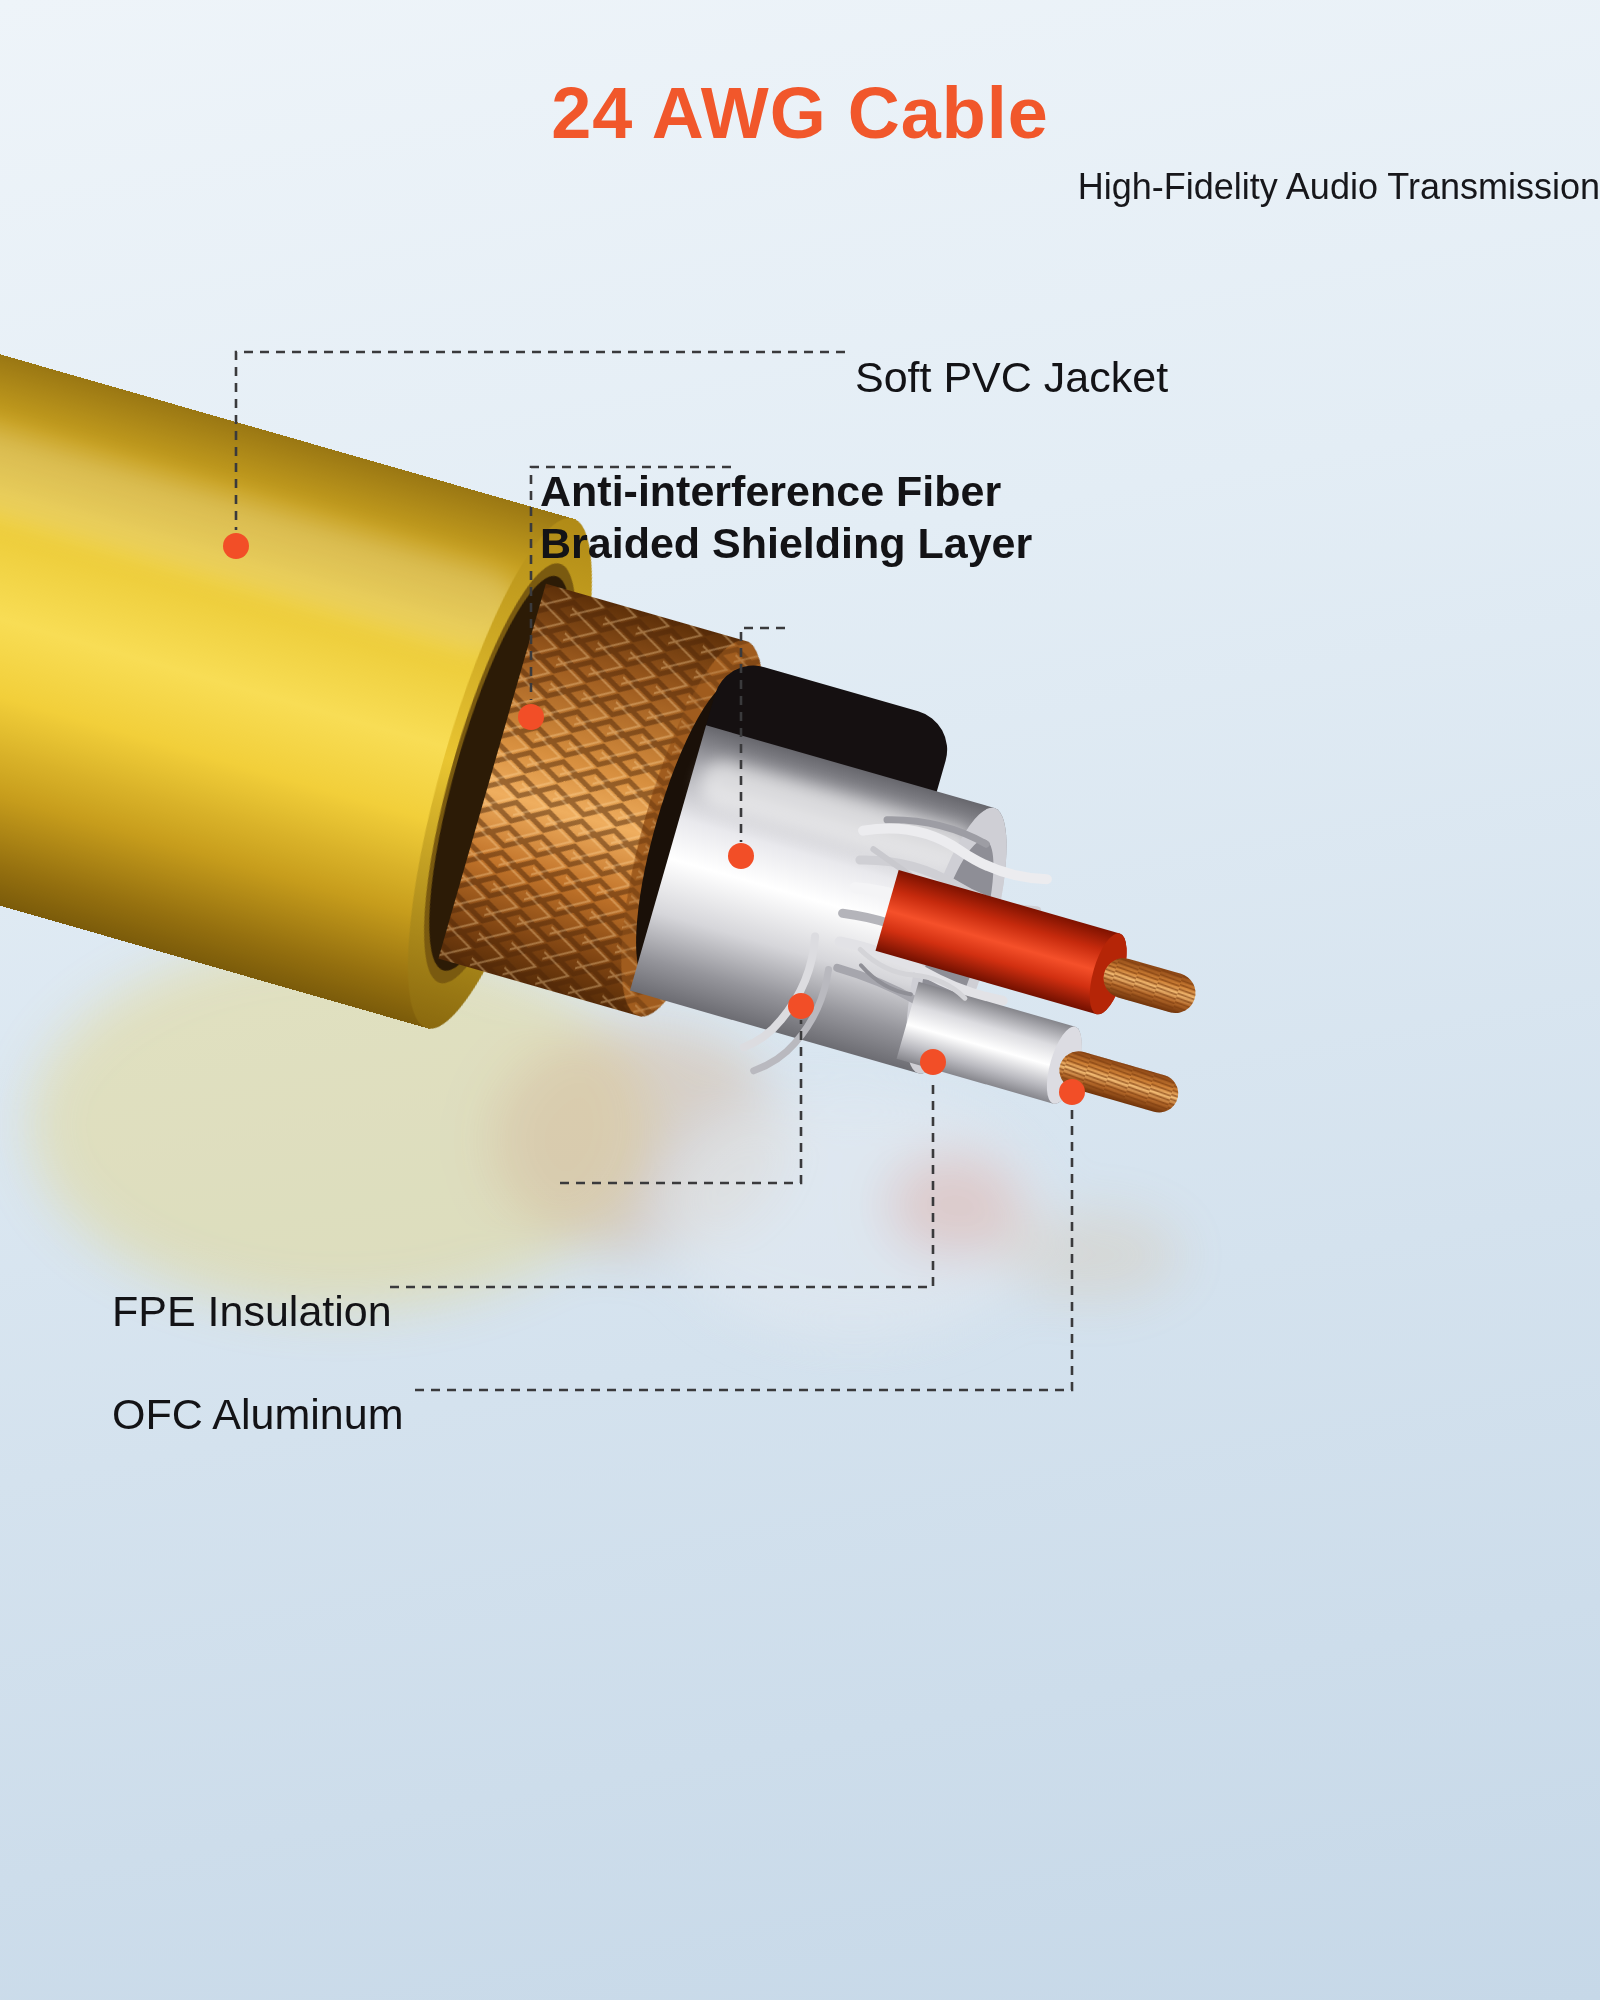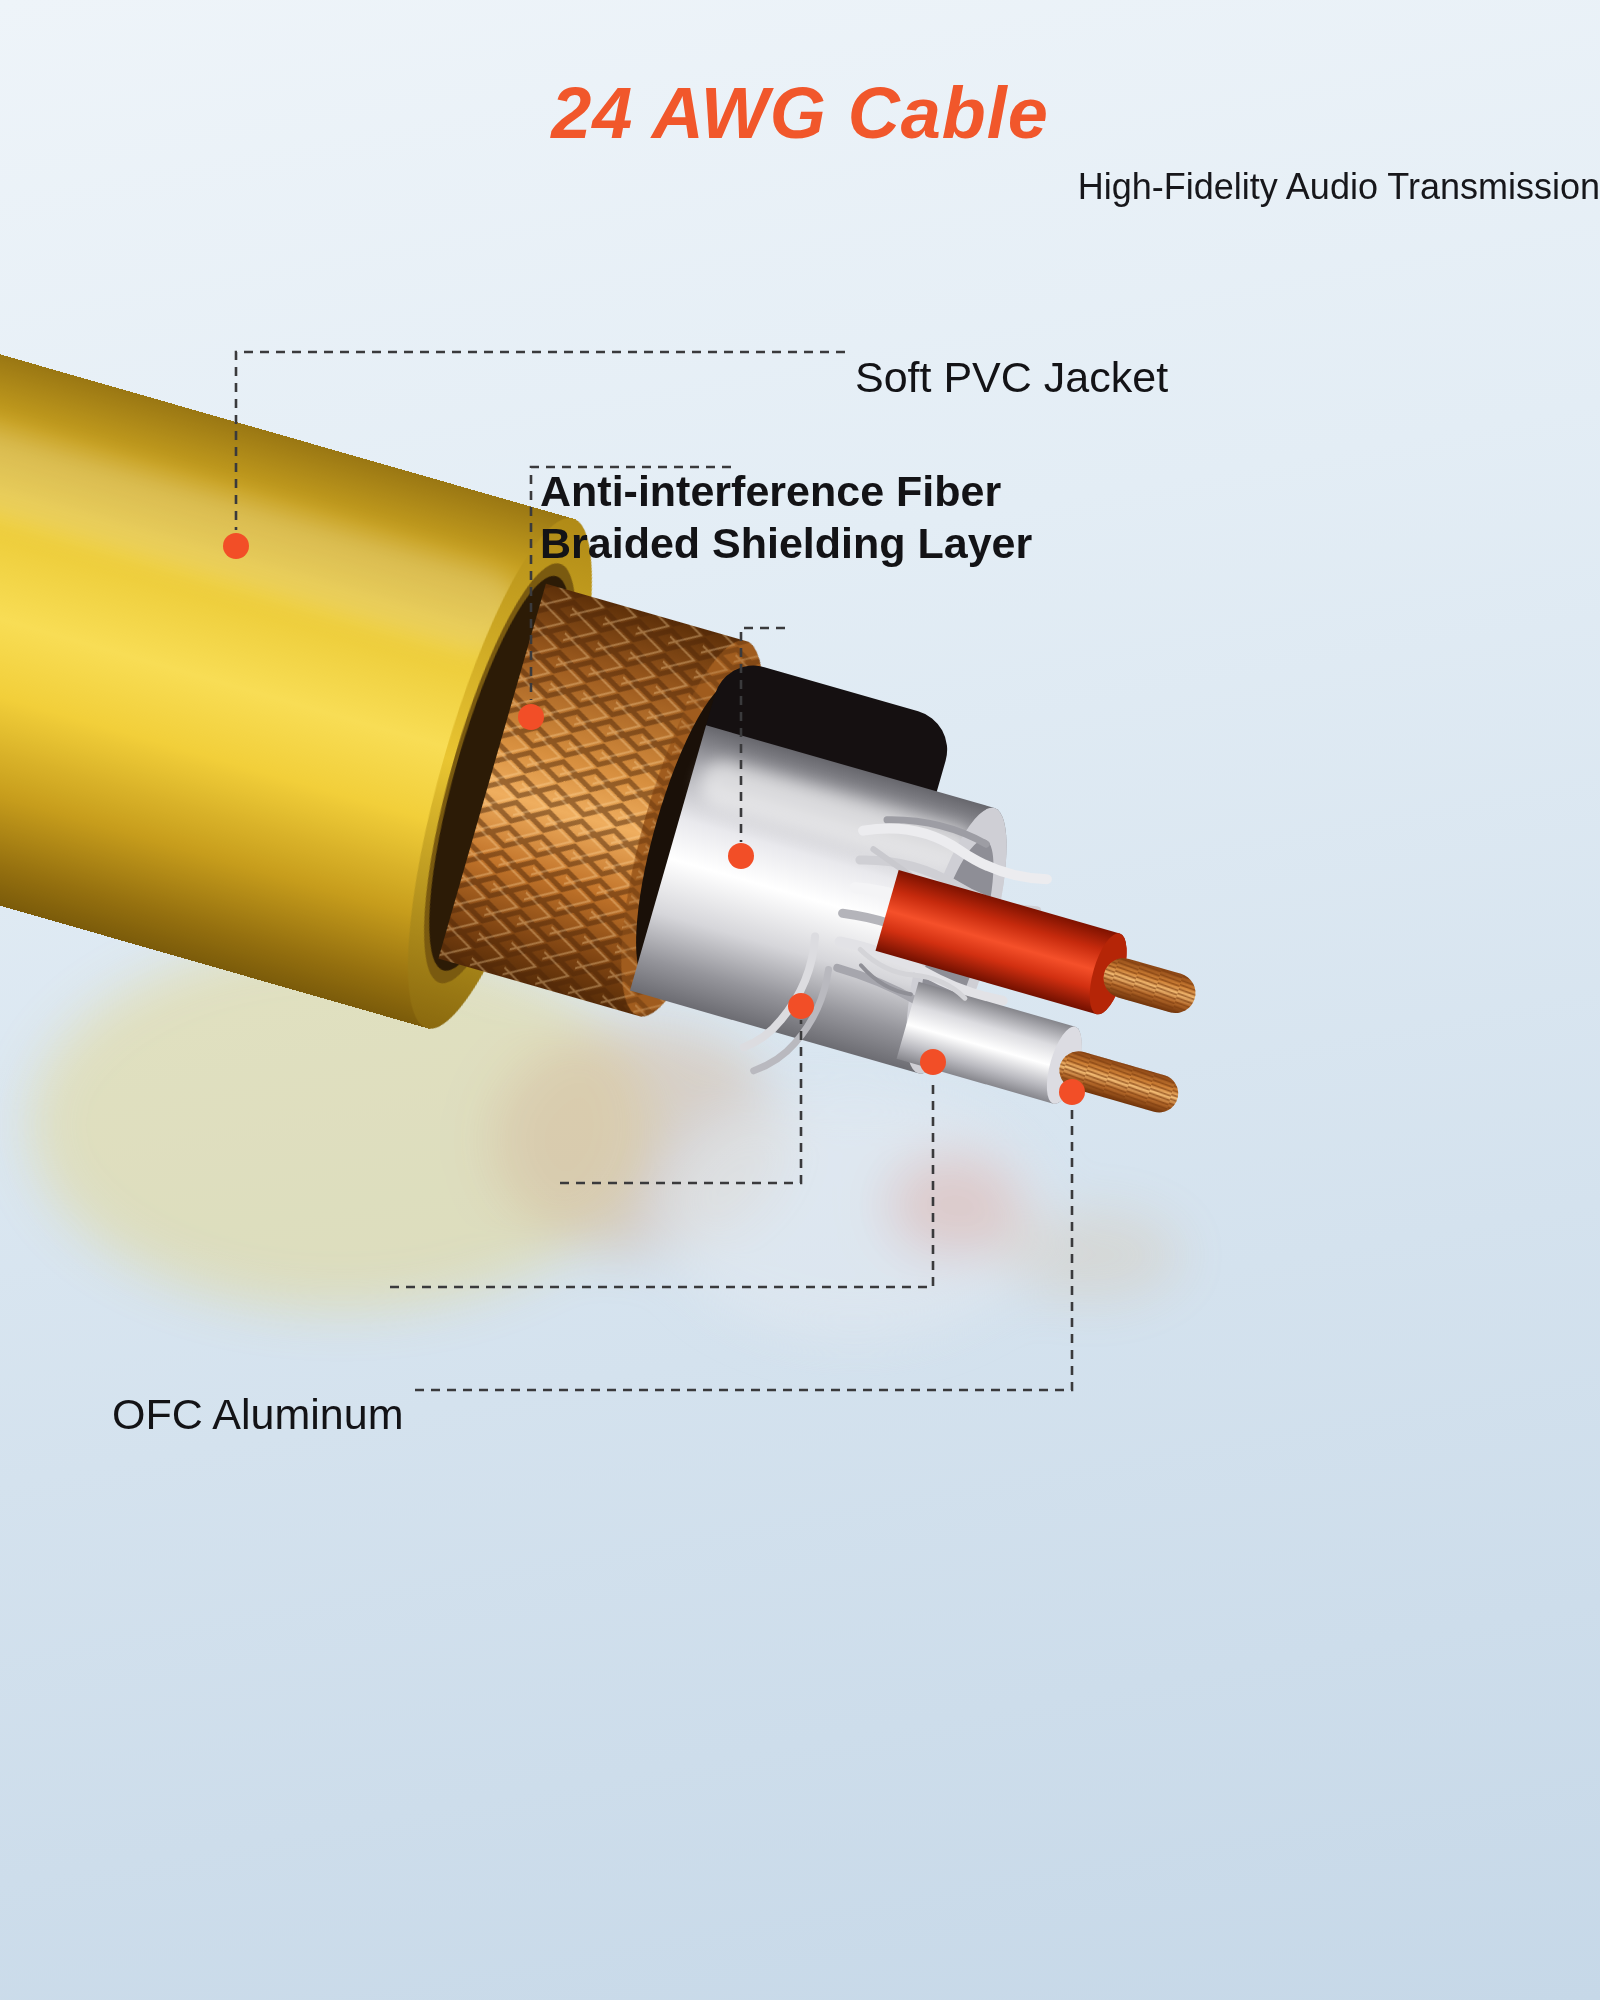--- a/index.html
+++ b/index.html
@@ -4,21 +4,21 @@
 <style>
   html,body{margin:0;padding:0;background:#dde8f1;}
   .canvas{
     position:relative;width:1600px;height:2000px;overflow:hidden;
     background:linear-gradient(170deg,#eef4f9 0%,#e3edf5 30%,#d4e2ee 65%,#c6d8e8 100%);
     font-family:"Liberation Sans",sans-serif;
   }
   .art{position:absolute;left:0;top:0;width:1600px;height:2000px;}
   .page-title{
     position:absolute;top:72px;left:0;width:100%;margin:0;text-align:center;
-    font-size:72px;font-weight:bold;letter-spacing:1px;color:#F1572B;font-style:italic;
+    font-size:72px;font-weight:bold;letter-spacing:1px;color:#F1572B;
   }
   .page-subtitle{
     position:absolute;top:166px;left:0;width:100%;margin:0;text-align:right;
     font-size:36px;font-weight:500;color:#17171b;
   }
   .callout{
     position:absolute;font-size:43px;font-weight:500;color:#131316;
     line-height:1.22;white-space:nowrap;margin-top:24px;
   }
   .callout.right-align{font-weight:bold;}
@@ -202,15 +202,16 @@
   <h1 class="page-title">24 AWG Cable</h1>
   <p class="page-subtitle">High-Fidelity Audio Transmission</p>
 
   <div class="callout c-pvc">Soft PVC Jacket</div>
 
   <div class="callout c-shield right-align">
     <div>Anti-interference Fiber</div>
     <div>Braided Shielding Layer</div>
   </div>
 
+  <div class="callout c-fpe">FPE Insulation</div>
   <div class="callout c-ofc">OFC Aluminum</div>
 
 </div>
 
 </body></html>

